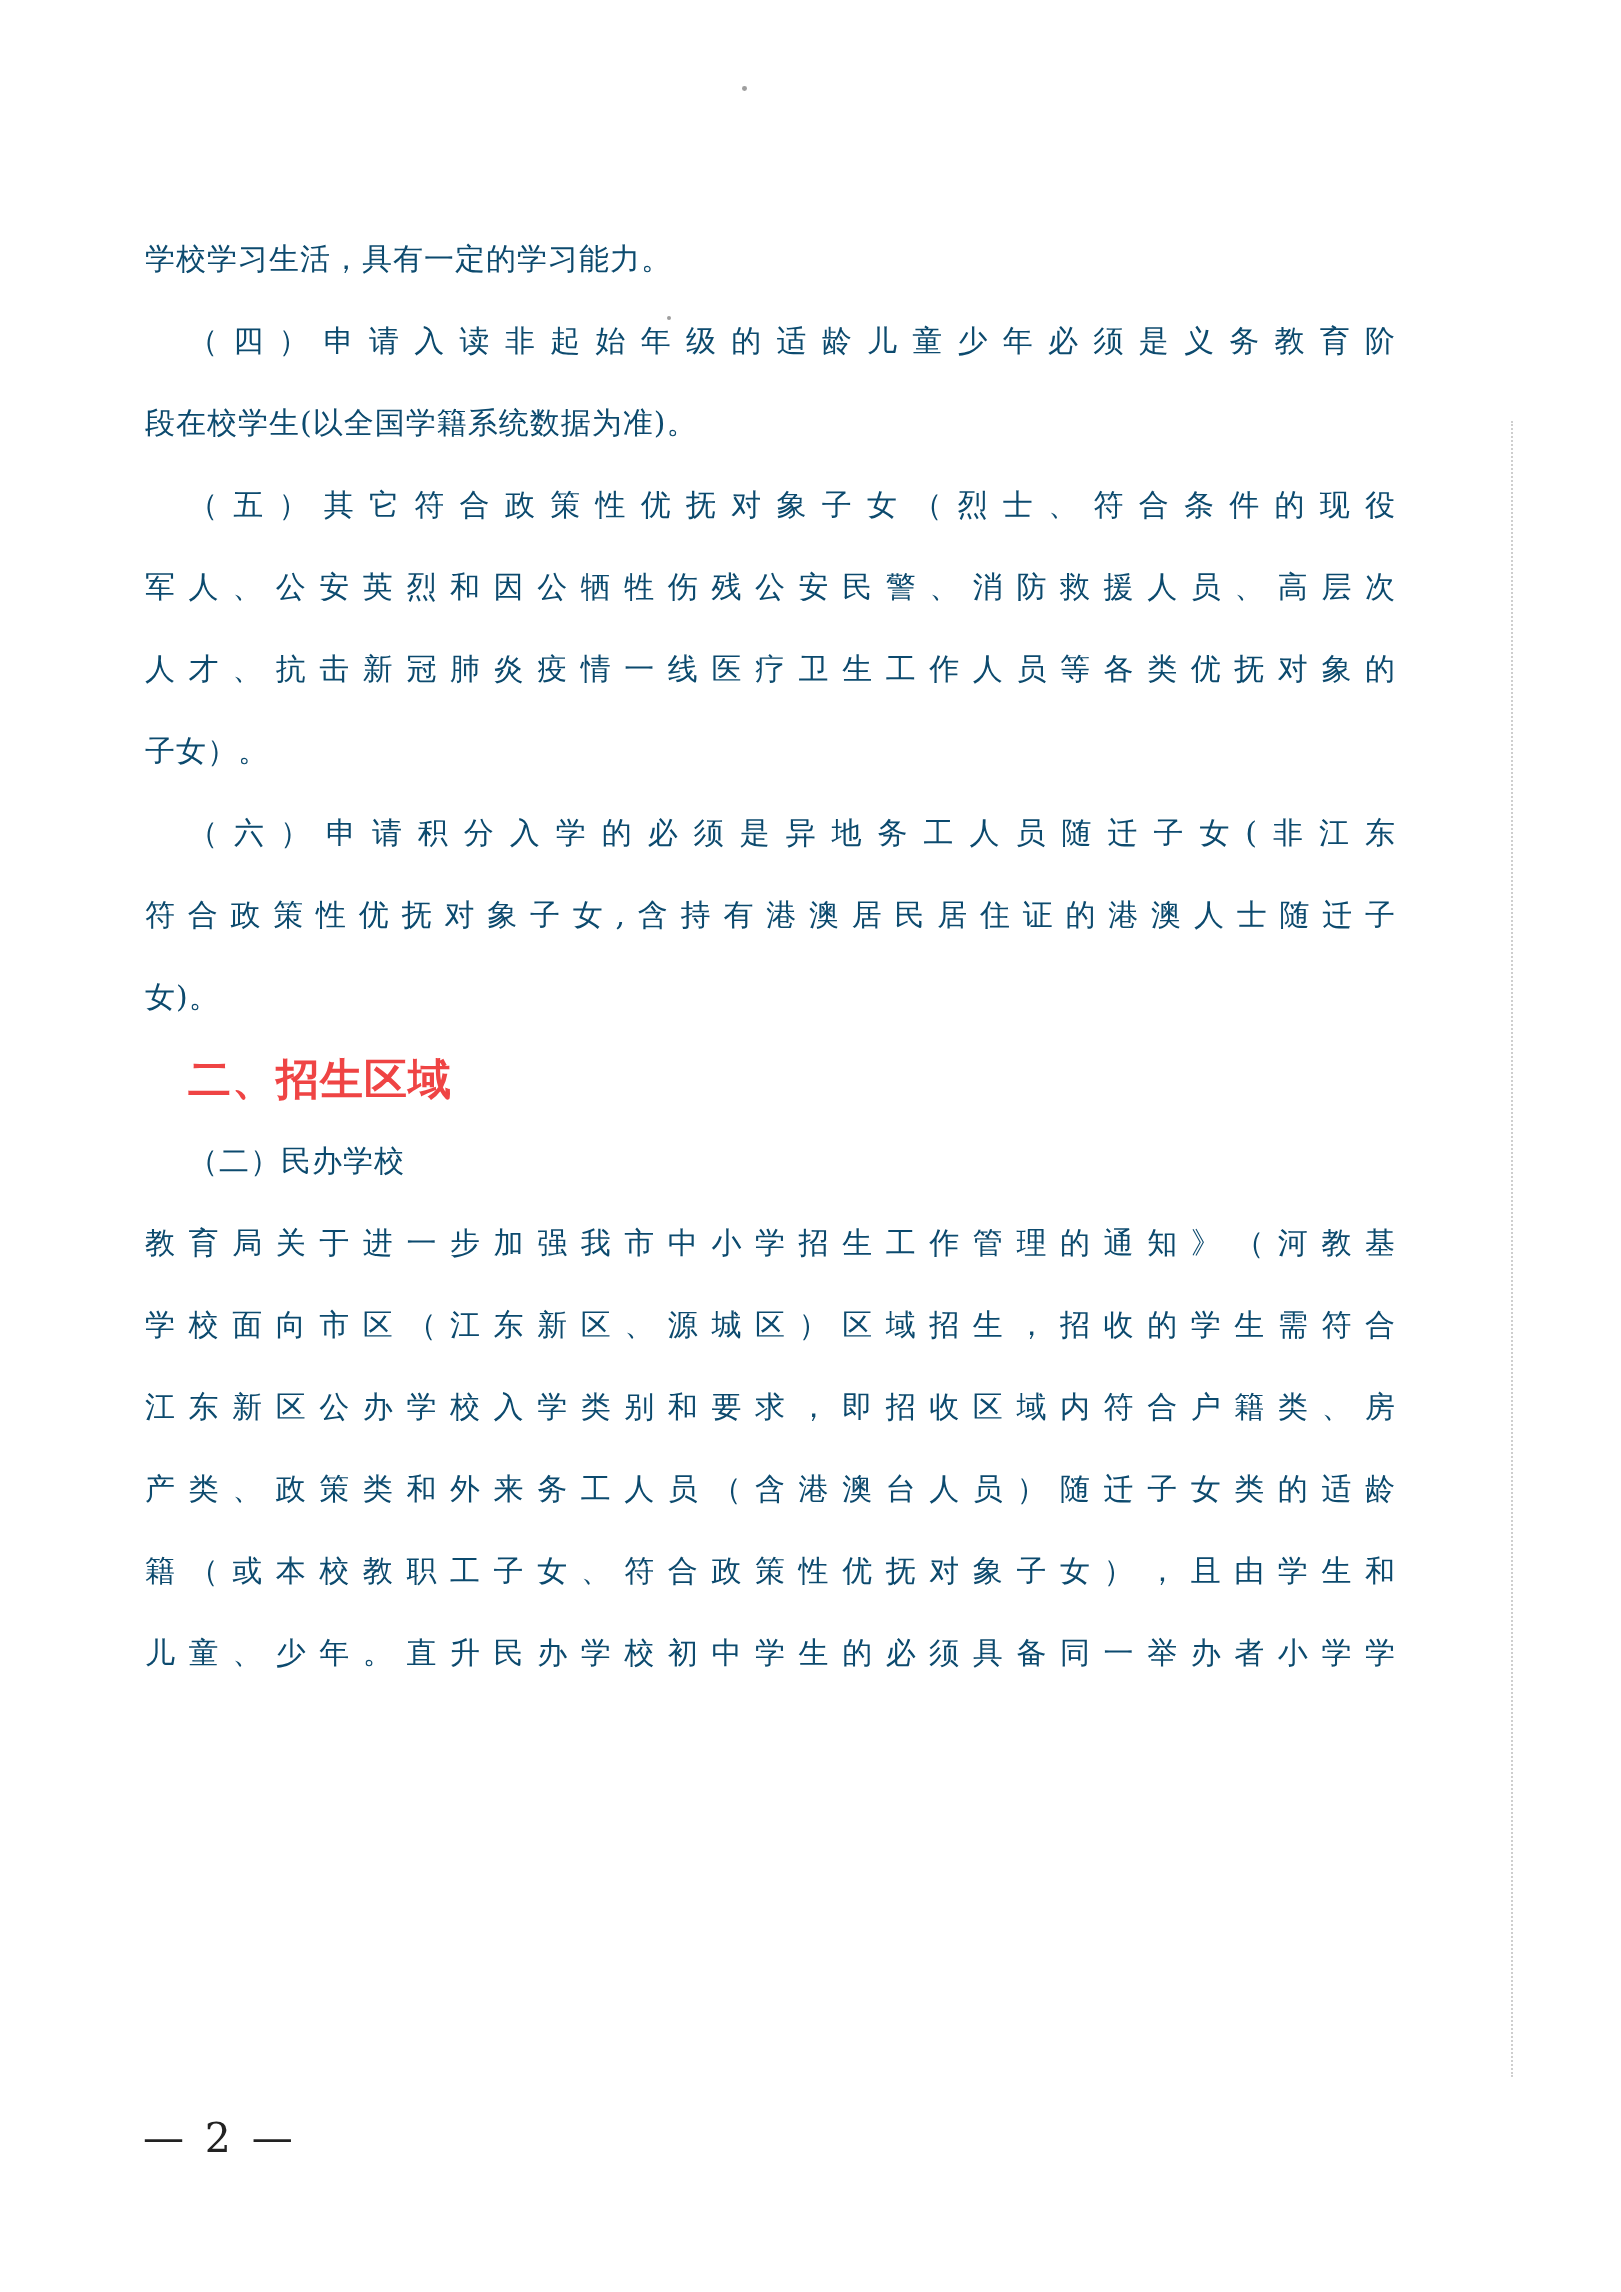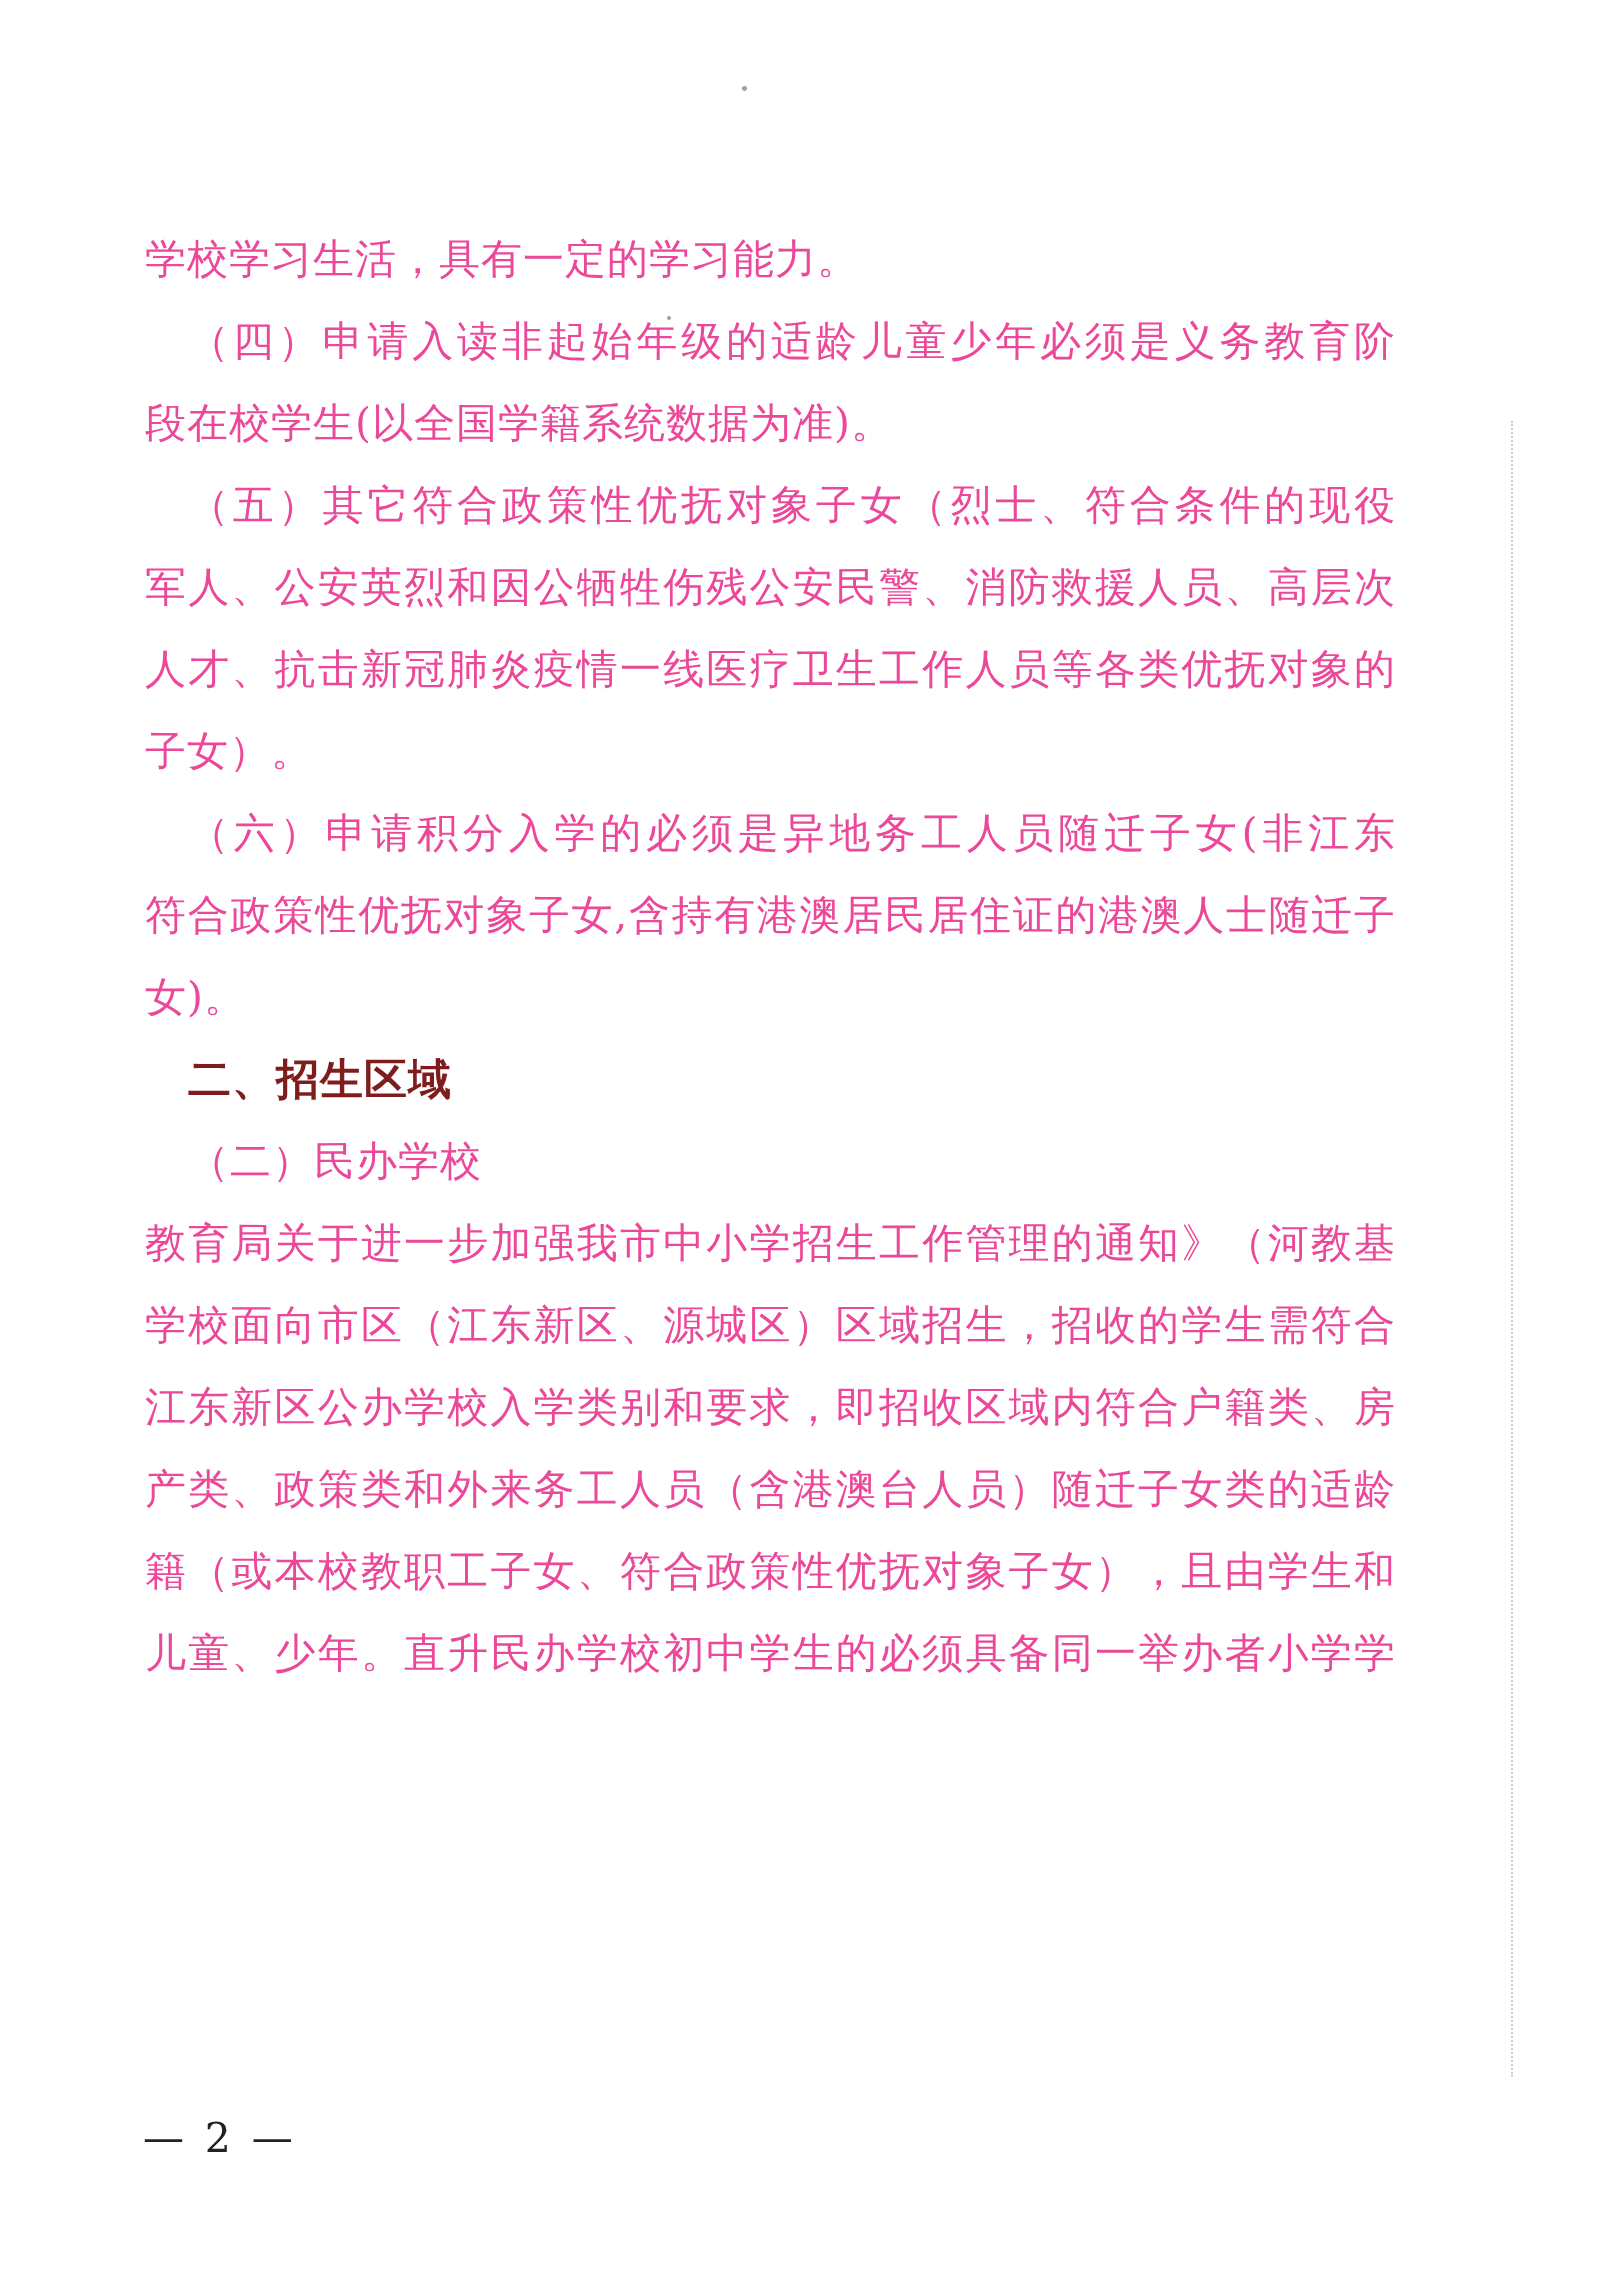--- a/index.html
+++ b/index.html
@@ -17,37 +17,37 @@
   }
   .textblock {
     position: absolute;
     left: 145px;
     top: 218px;
     width: 1251px;
   }
   .line {
     height: 82px;
     line-height: 82px;
-    font-size: 41px;
-    color: #ec4899;
+    font-size: 30px;
+    color: #0c4a6e;
     text-align: justify;
     letter-spacing: 1px;
     white-space: normal;
   }
   .line.full {
     text-align-last: justify;
   }
   .line.indent {
     text-indent: 43px;
   }
   .line.heading {
     font-family: "DejaVu Sans", sans-serif;
     font-weight: bold;
     font-size: 43px;
-    color: #7f1d1d;
+    color: #ef4444;
     text-align: left;
     text-align-last: auto;
   }
   .footer {
     position: absolute;
     left: 143px;
     top: 2109px;
     font-size: 41px;
     line-height: 59px;
     color: #222222;

